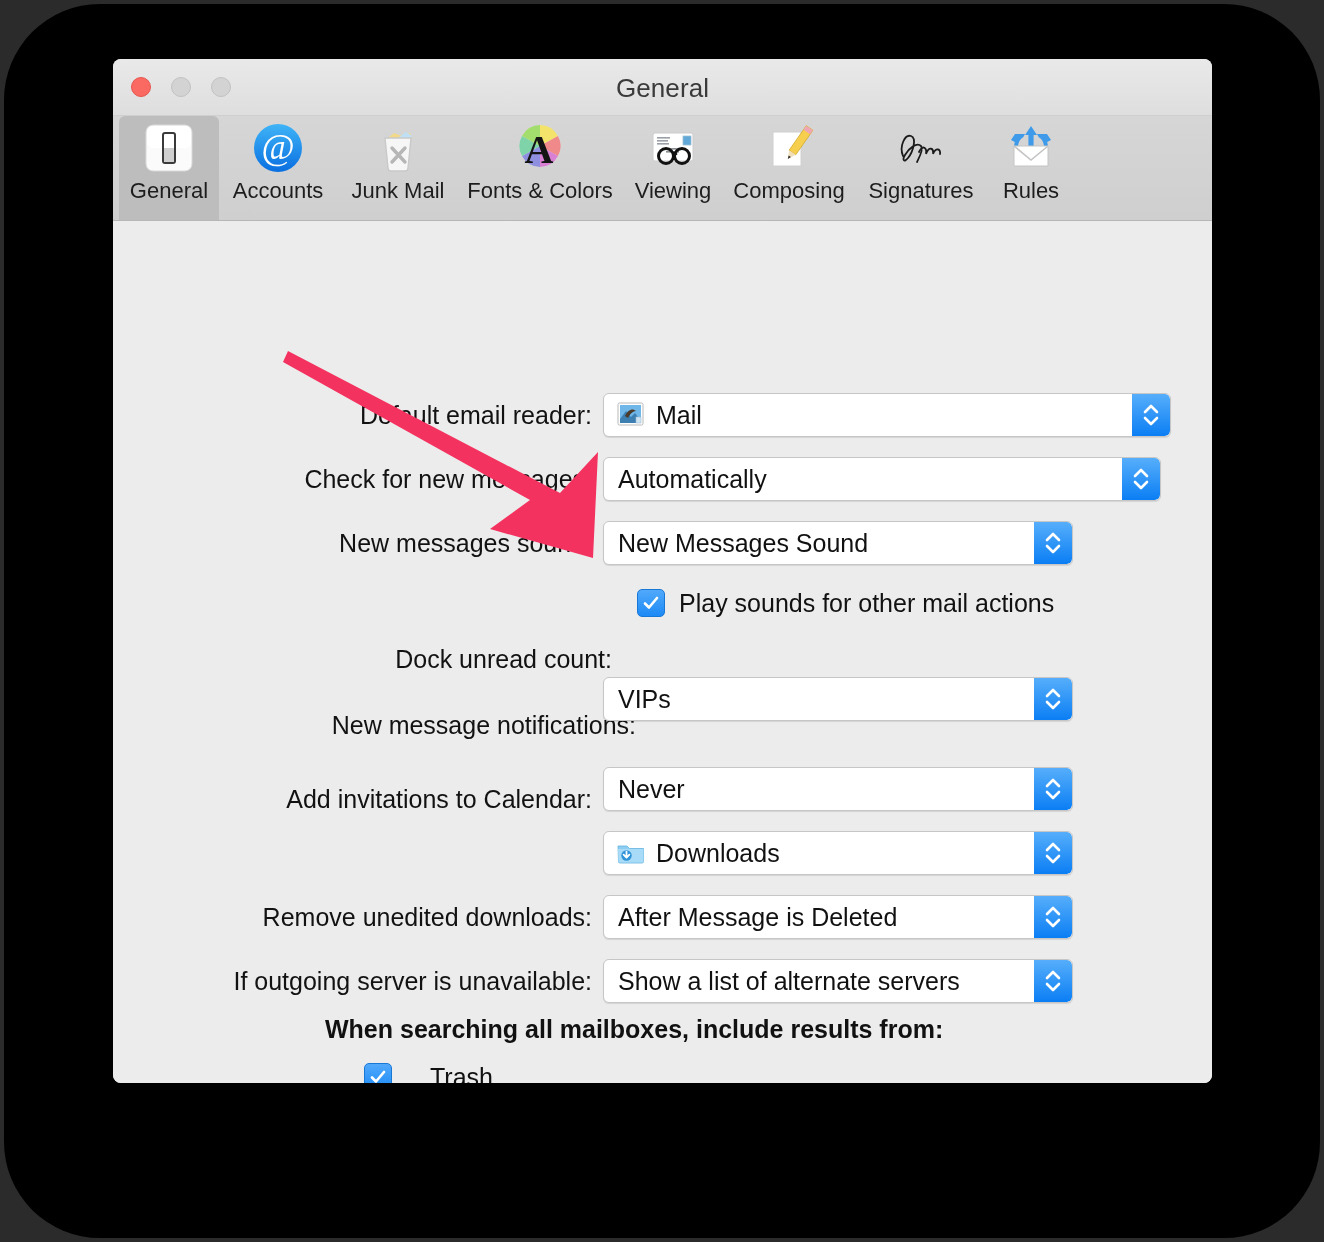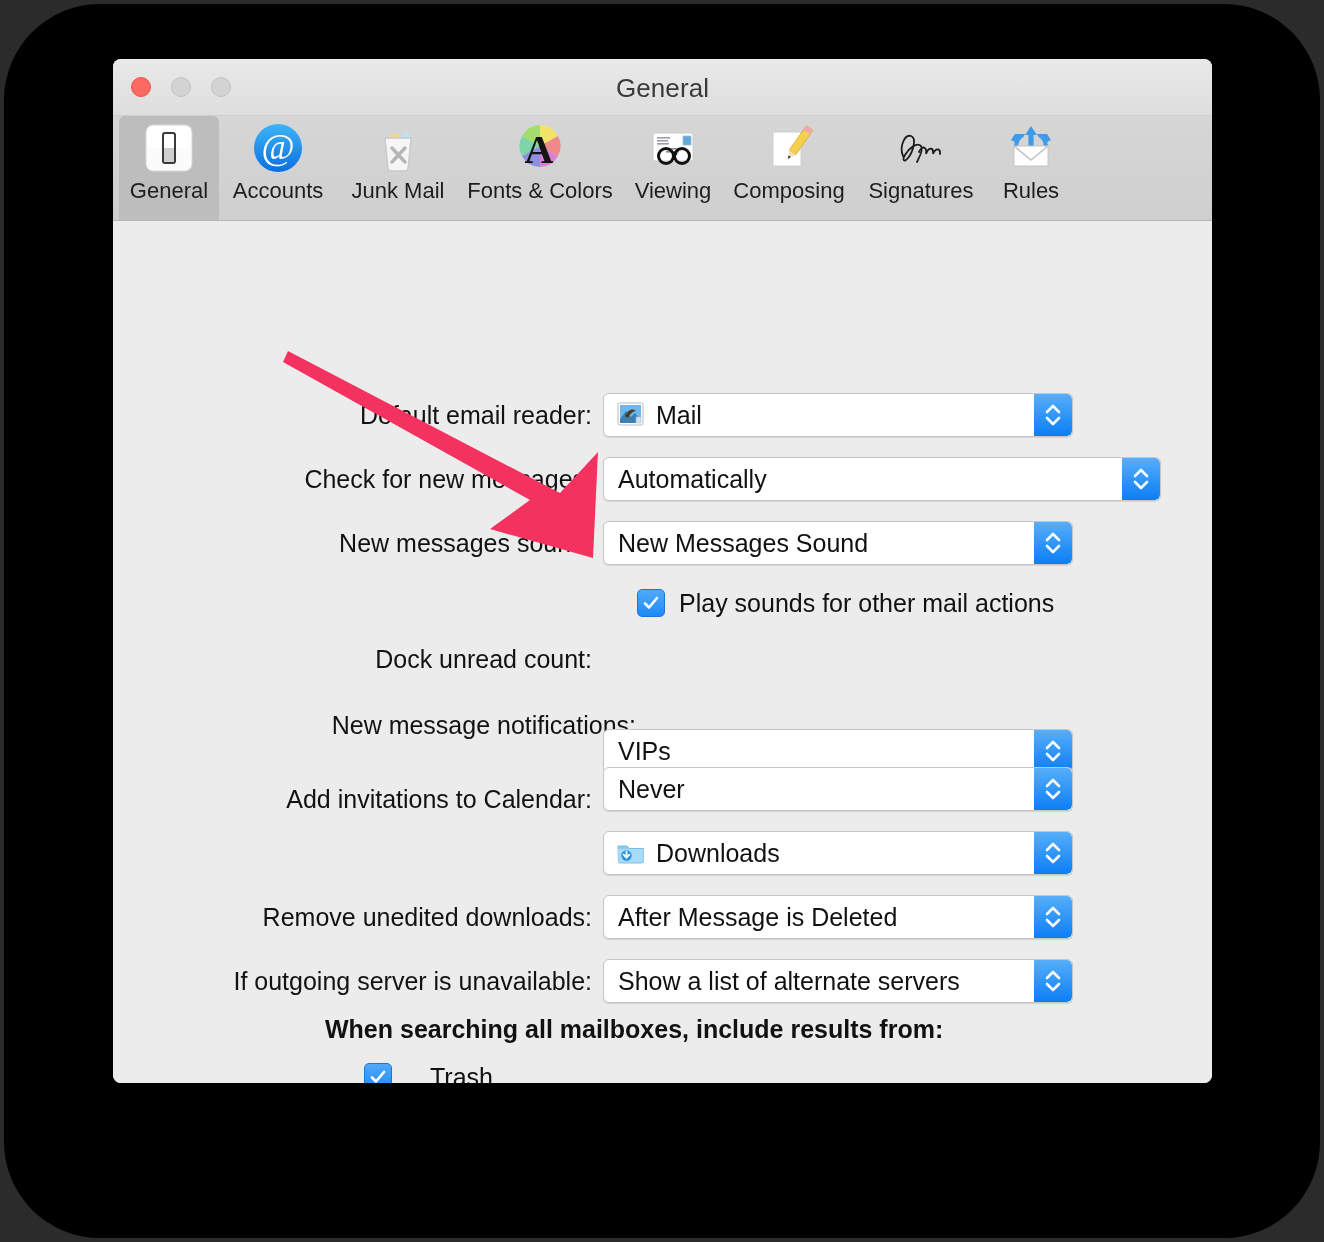--- a/index.html
+++ b/index.html
@@ -356,21 +356,21 @@
           <path d="M9 24 L26 38 L43 24" fill="none" stroke="#c4c4c4" stroke-width="1.6"></path>
         </svg>
       </span>
       <span class="tb-label" data-name="tab-rules-label">Rules</span>
     </div>
   </div>
 
   <div id="content" data-name="general-settings-pane">
 
     <div class="label-col" style="top:172px;" data-name="default-email-reader-label">Default email reader:</div>
-    <div class="popup" style="left:490px; top:172px; width:470px;" data-name="default-email-reader-popup">
+    <div class="popup" style="left:490px; top:172px; width:568px;" data-name="default-email-reader-popup">
       <span class="popup-icon" data-name="mail-app-icon">
         <svg width="30" height="30" viewBox="0 0 30 30">
           <rect x="2" y="3" width="25" height="22" rx="1.5" fill="#ffffff" stroke="#b9b9b9"></rect>
           <rect x="4" y="5" width="21" height="18" fill="#6fb7e8"></rect>
           <path d="M4 19 L10 11 L15 17 L19 13 L25 21 L25 23 L4 23 Z" fill="#3c7fb0"></path>
           <path d="M9 16 C12 9 17 8 20 11 C17 11 14 14 12 18 Z" fill="#4a3b2a"></path>
           <rect x="20" y="17" width="5" height="6" fill="#cfe4f2" stroke="#9dbdd4" stroke-width="0.6"></rect>
         </svg>
       </span>
       <span class="popup-text" data-name="default-email-reader-value">Mail</span>
@@ -406,24 +406,24 @@
 
     <div class="check-row" style="left:492px; top:364px;margin-left:32px;" data-name="play-sounds-checkbox-row">
       <span class="cb on" data-name="play-sounds-checkbox">
         <svg width="20" height="20" viewBox="0 0 20 20">
           <path d="M4 10.5 L8 14.5 L16 5" fill="none" stroke="#ffffff" stroke-width="2.6" stroke-linecap="round" stroke-linejoin="round"></path>
         </svg>
       </span>
       <span class="cb-label" data-name="play-sounds-checkbox-label">Play sounds for other mail actions</span>
     </div>
 
-    <div class="label-col" style="top:416px;" data-name="dock-unread-count-label">Dock unread count:</div>
+    <div class="label-col" style="top:416px;padding-left:20px;" data-name="dock-unread-count-label">Dock unread count:</div>
 
     <div class="label-col" style="top:482px;margin-left:44px;" data-name="new-message-notifications-label">New message notifications:</div>
-    <div class="popup" style="left:490px; top:508px; width:470px;" data-name="new-message-notifications-popup">
+    <div class="popup" style="left:490px; top:456px; width:470px;" data-name="new-message-notifications-popup">
       <span class="popup-text" data-name="new-message-notifications-value">VIPs</span>
       <span class="popup-arrows" data-name="new-message-notifications-stepper">
         <svg width="22" height="28" viewBox="0 0 22 28">
           <path d="M5 11 L11 5 L17 11" fill="none" stroke="#ffffff" stroke-width="2.6" stroke-linecap="round" stroke-linejoin="round"></path>
           <path d="M5 17 L11 23 L17 17" fill="none" stroke="#ffffff" stroke-width="2.6" stroke-linecap="round" stroke-linejoin="round"></path>
         </svg>
       </span>
     </div>
 
     <div class="label-col" style="top:556px;" data-name="add-invitations-label">Add invitations to Calendar:</div>

